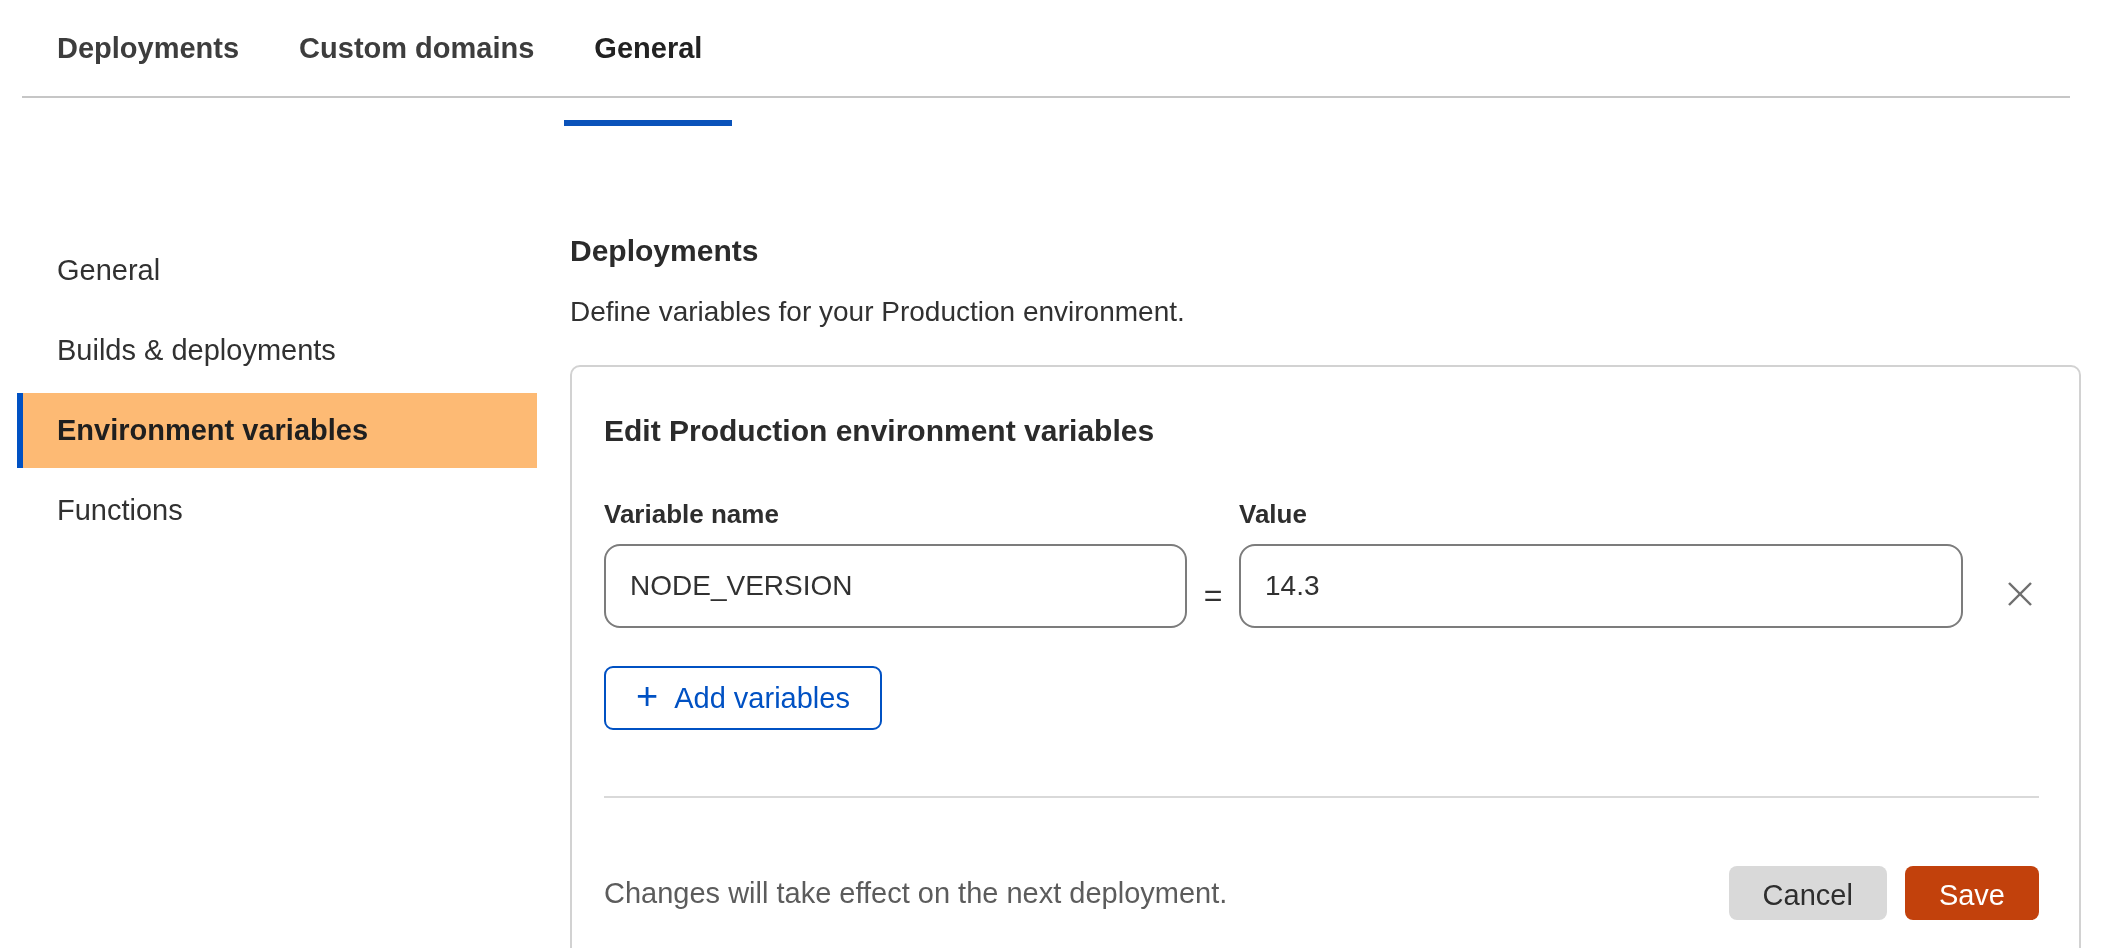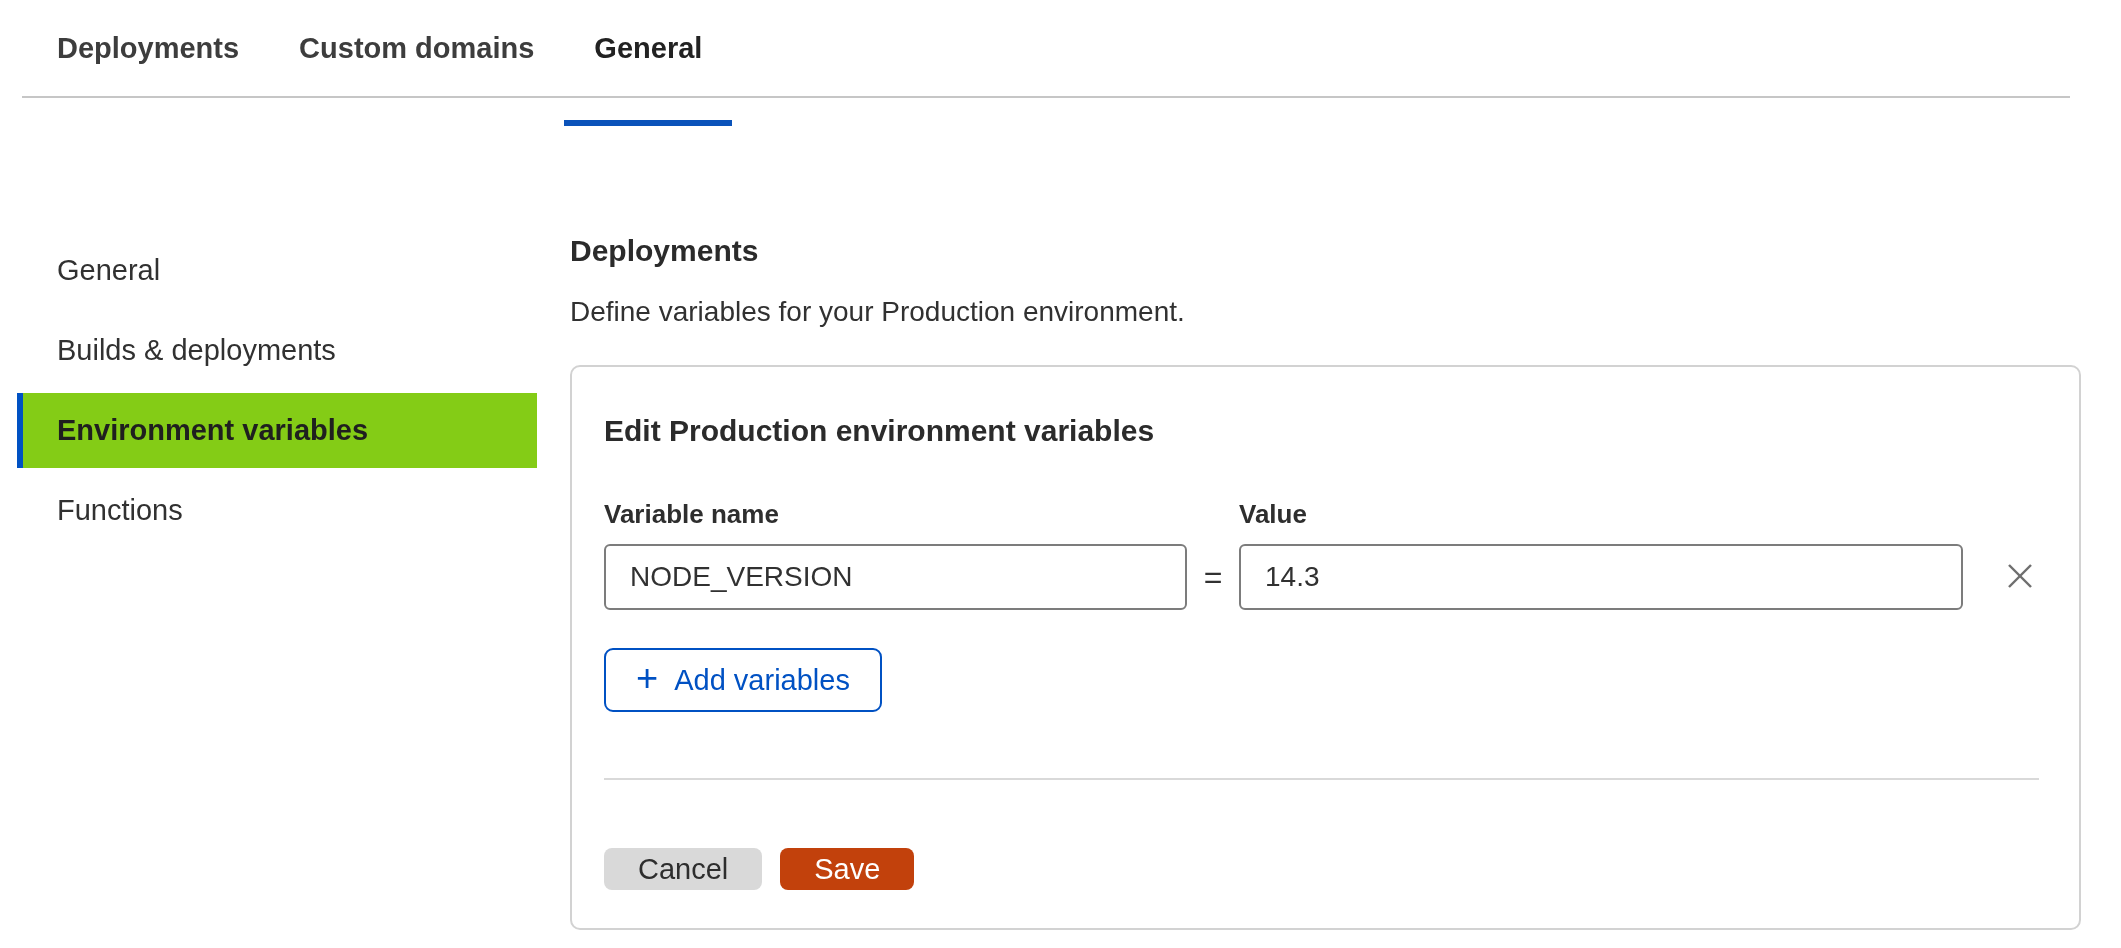--- a/index.html
+++ b/index.html
@@ -49,21 +49,21 @@
     height: 75px;
     margin-bottom: 5px;
     display: flex;
     align-items: center;
     padding-left: 40px;
     font-size: 29px;
     color: #313131;
     cursor: pointer;
   }
   .side-item.active {
-    background: #84cc16;
+    background: #fdba74;
     border-left: 6px solid #0051c3;
     padding-left: 34px;
     font-weight: 700;
     color: #1f1f1f;
   }
 
   .main { margin-left: 33px; width: 1511px; flex: 0 0 auto; }
   .page-title { font-size: 30px; line-height: 36px; font-weight: 700; color: #2b2b2b; }
   .page-subtitle { margin-top: 26px; font-size: 28px; line-height: 34px; color: #313131; }
 
@@ -75,23 +75,23 @@
     border-radius: 10px;
     padding: 45px 40px 38px 32px;
     background: #ffffff;
   }
   .card-title { font-size: 30px; line-height: 38px; font-weight: 700; color: #2b2b2b; }
 
   .var-row { display: flex; align-items: flex-end; margin-top: 36px; }
   .field { display: flex; flex-direction: column; margin-top: 12px; }
   .field-label { font-size: 26px; line-height: 32px; font-weight: 700; color: #2e2e2e; margin-bottom: 14px; }
   .text-input {
-    height: 66px;
+    height: 84px;
     border: 2px solid #7c7c7c;
-    border-radius: 6px;
+    border-radius: 16px;
     padding: 0 24px;
     font-size: 28px;
     color: #313131;
     font-family: "Liberation Sans", "DejaVu Sans", sans-serif;
     background: #ffffff;
     outline: none;
   }
   .name-field .text-input { width: 583px; }
   .value-field .text-input { width: 724px; }
   .equals {
@@ -134,22 +134,22 @@
 
   .card-footer {
     margin-top: 68px;
     display: flex;
     align-items: center;
     justify-content: space-between;
   }
   .footer-note { font-size: 29px; color: #5c5c5c; }
   .actions { display: flex; align-items: center; }
   .btn {
-    height: 42px;
-    padding: 4px 34px;
+    height: 54px;
+    padding: 13px 34px;
     border: none;
     border-radius: 8px;
     font-size: 29px;
     font-family: "Liberation Sans", "DejaVu Sans", sans-serif;
     cursor: pointer;
   }
   .btn-cancel { background: #d9d9d9; color: #2e2e2e; }
   .btn-save  { background: #c2410c; color: #ffffff; margin-left: 18px; }
 </style>
 </head>
@@ -201,20 +201,21 @@
       </div>
 
       <button class="add-btn">
         <span class="plus">+</span>
         <span>Add variables</span>
       </button>
 
       <hr class="card-divider">
 
       <div class="card-footer">
+        <span class="footer-note">Changes will take effect on the next deployment.</span>
         <div class="actions">
           <button class="btn btn-cancel">Cancel</button>
           <button class="btn btn-save">Save</button>
         </div>
       </div>
     </section>
   </main>
 
 </div>
 

